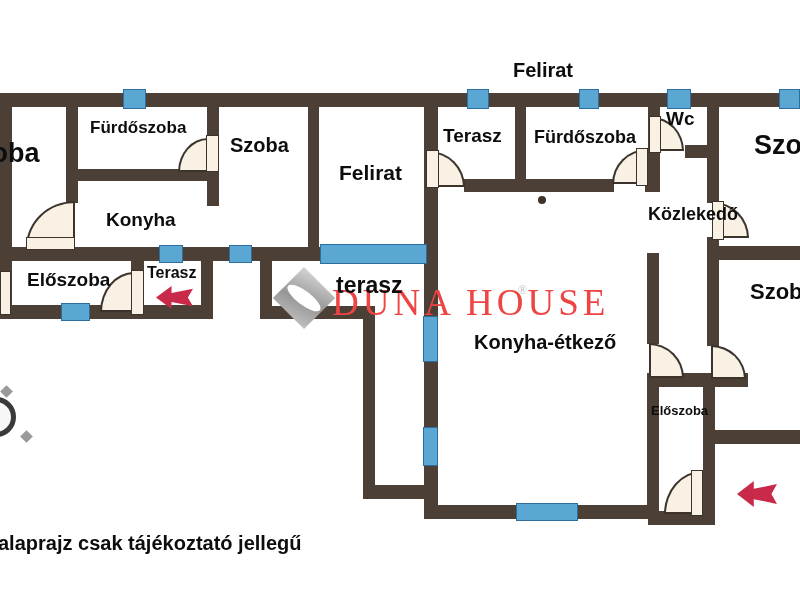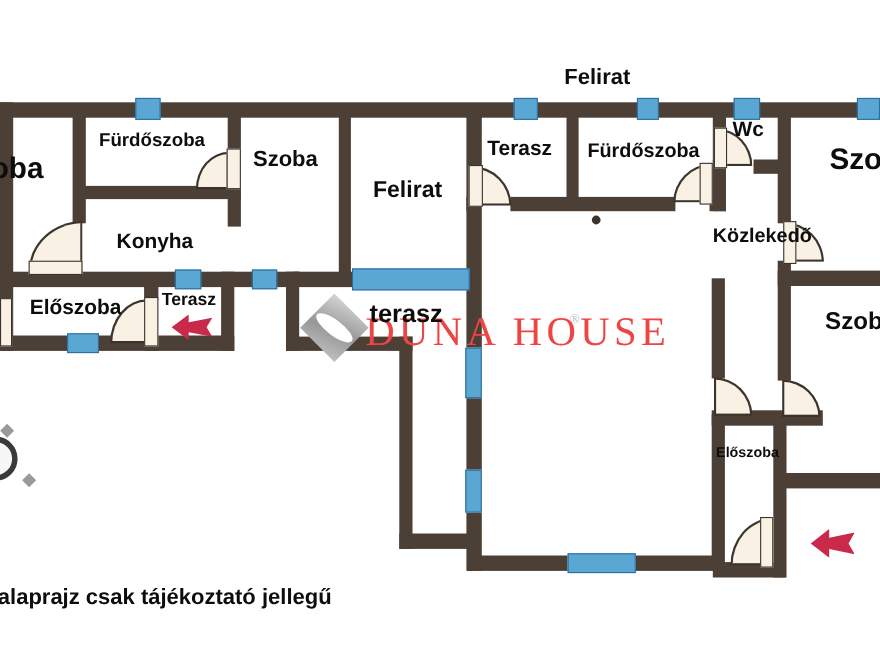--- a/index.html
+++ b/index.html
@@ -132,17 +132,18 @@
   <div class="lbl" style="left:339px;top:161px;font-size:21px;">Felirat</div>
   <div class="lbl" style="left:443px;top:126px;font-size:19px;">Terasz</div>
   <div class="lbl" style="left:534px;top:128px;font-size:18px;">Fürdőszoba</div>
   <div class="lbl" style="left:666px;top:109px;font-size:19px;">Wc</div>
   <div class="lbl" style="left:754px;top:131px;font-size:27px;">Szoba</div>
   <div class="lbl" style="left:648px;top:205px;font-size:18px;">Közlekedő</div>
   <div class="lbl" style="left:750px;top:280px;font-size:22px;">Szoba</div>
   <div class="lbl" style="left:27px;top:270px;font-size:19px;">Előszoba</div>
   <div class="lbl" style="left:147px;top:264px;font-size:16px;">Terasz</div>
   <div class="lbl" style="left:336px;top:273px;font-size:23px;">terasz</div>
+  <div class="lbl" style="left:474px;top:331px;font-size:20px;">Konyha-étkező</div>
   <div class="lbl" style="left:651px;top:404px;font-size:13px;">Előszoba</div>
 
   <div class="lbl" style="left:-2px;top:532px;font-size:20px;">alaprajz csak tájékoztató jellegű</div>
 
 </div>
 
 </body></html>

